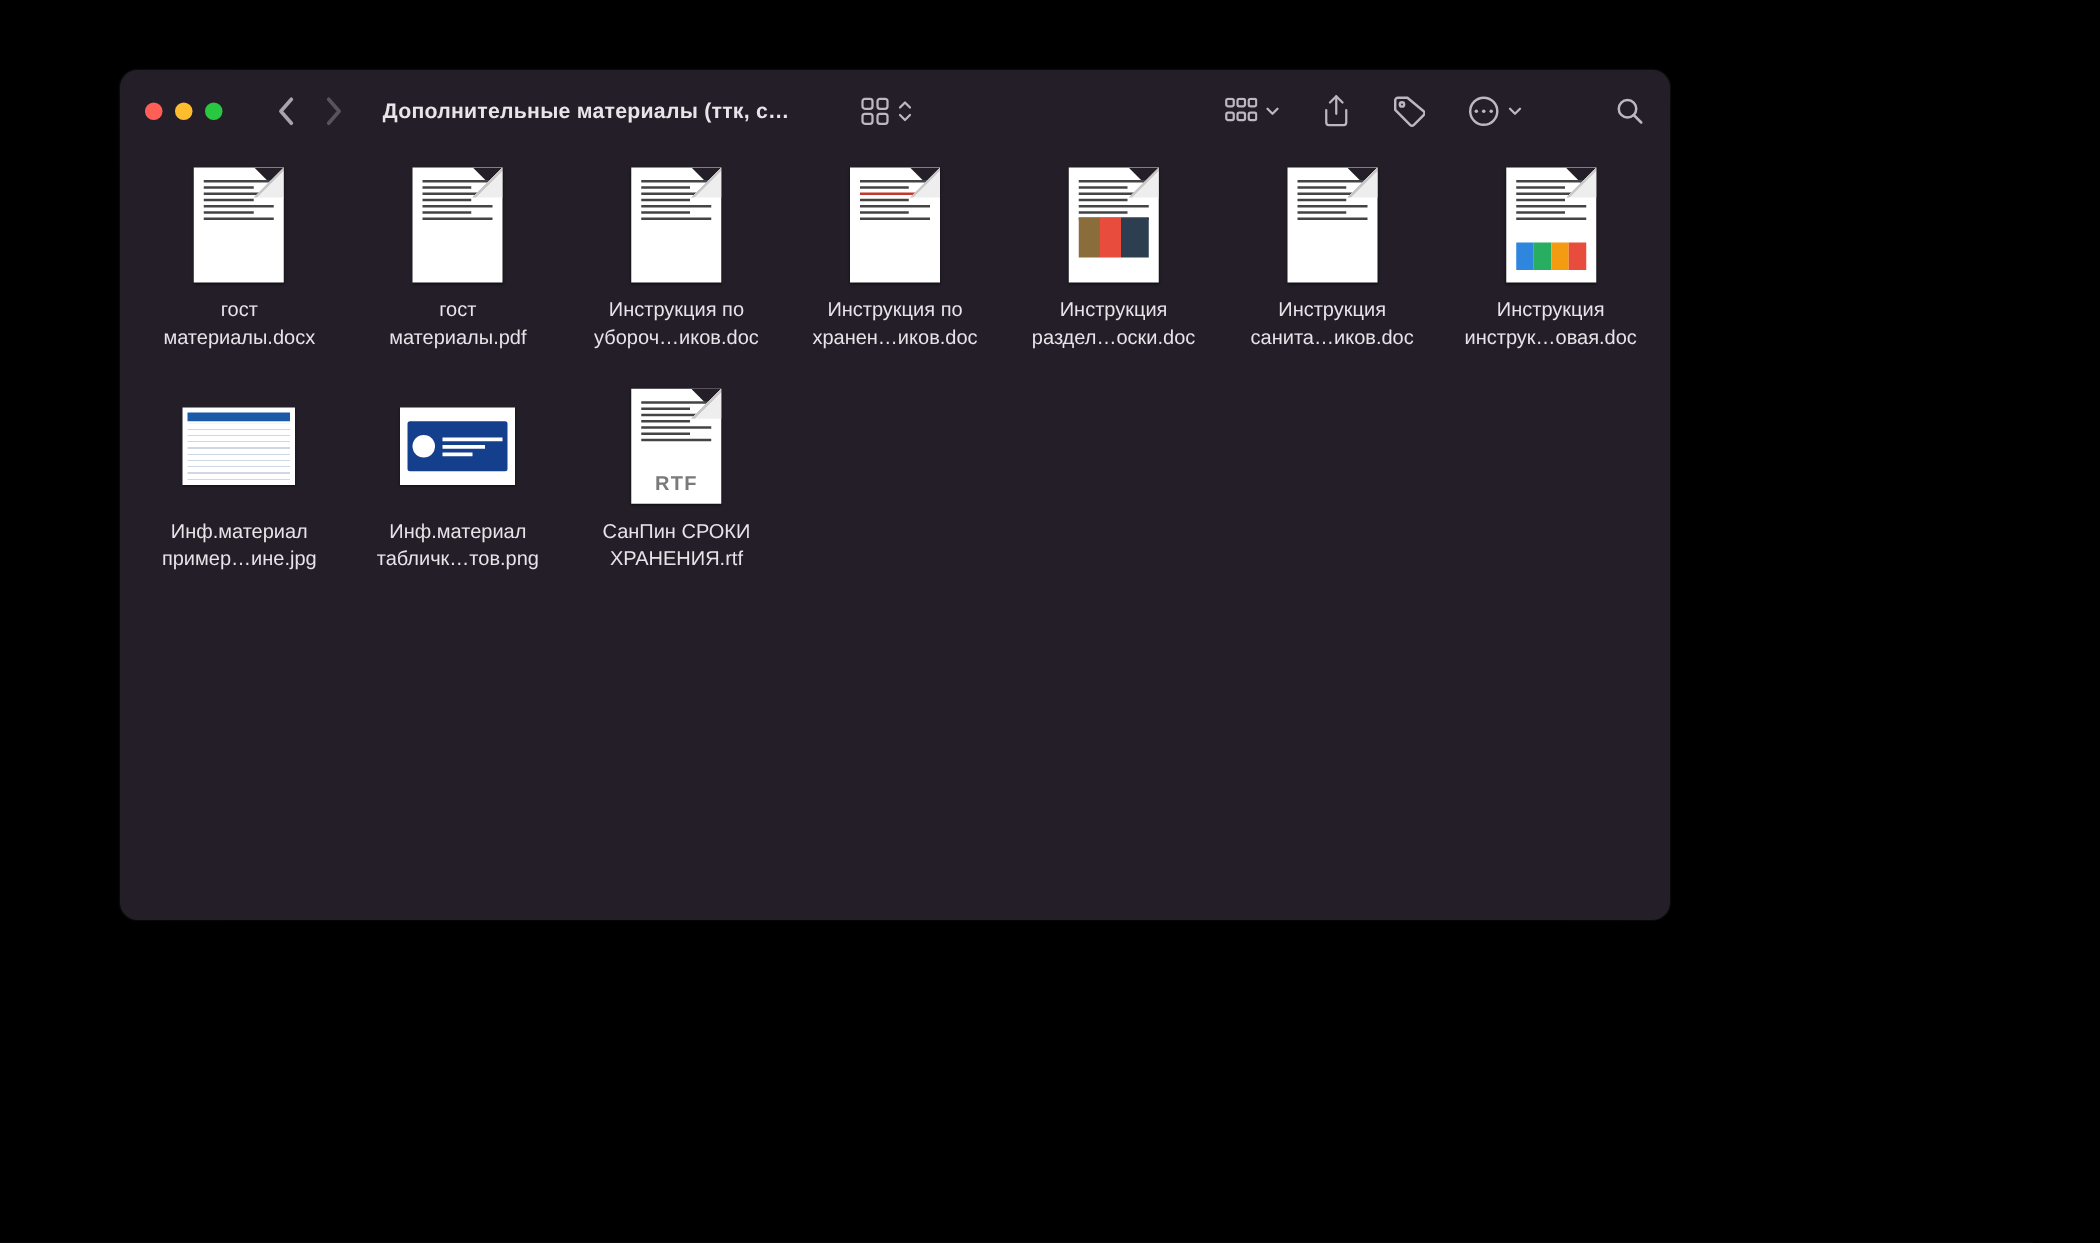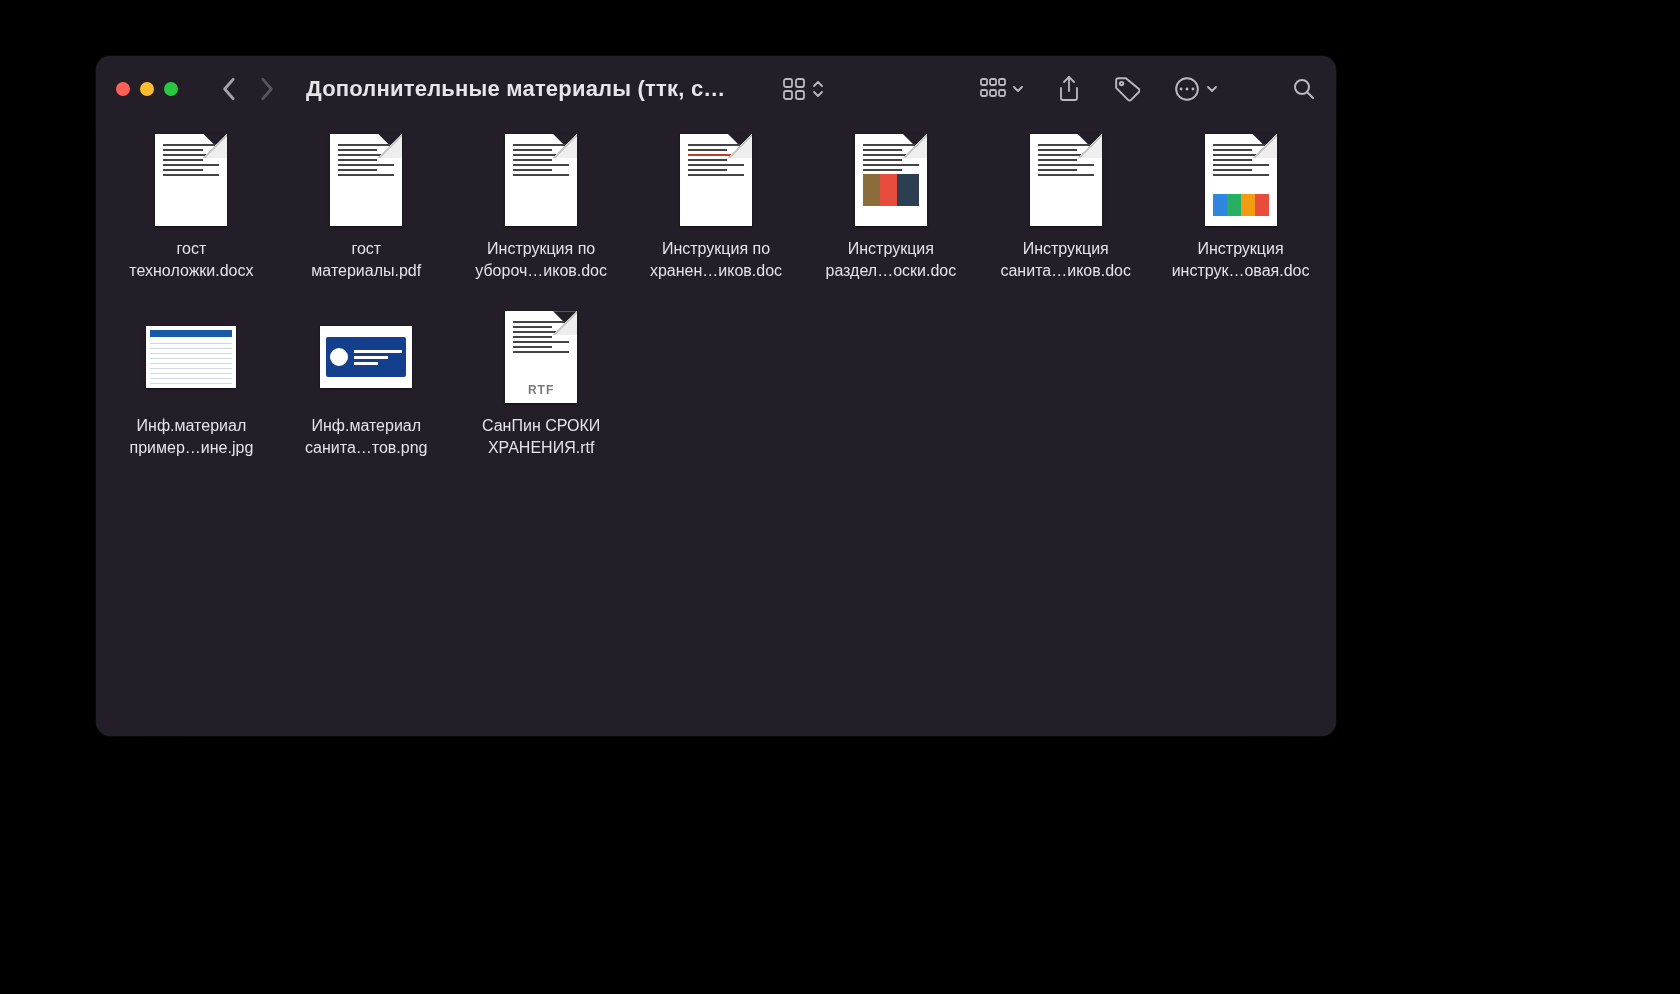--- a/index.html
+++ b/index.html
@@ -6,40 +6,40 @@
   .window{position:absolute;left:96px;top:56px;width:1240px;height:680px;background:#231e27;border-radius:14px;box-shadow:0 30px 80px rgba(0,0,0,.7),0 0 0 1px rgba(255,255,255,.05);}
   .toolbar{display:flex;align-items:center;height:66px;padding:0 20px;gap:16px;}
   .traffic{display:flex;gap:10px;margin-right:8px;}
   .tl{width:14px;height:14px;border-radius:50%;}
   .tl.red{background:#ff5f57;}
   .tl.yellow{background:#febc2e;}
   .tl.green{background:#28c840;}
   .nav-arrows{display:flex;gap:22px;margin-left:20px;margin-right:16px;}
   .nav-arrow{color:#a9a3ae;display:flex;align-items:center;}
   .nav-arrow.disabled{opacity:.4;}
-  .title{color:#e8e5ea;font-size:22px;font-weight:600;letter-spacing:.2px;white-space:nowrap;overflow:hidden;text-overflow:ellipsis;max-width:440px;}
+  .title{color:#e8e5ea;font-size:17px;font-weight:600;letter-spacing:.2px;white-space:nowrap;overflow:hidden;text-overflow:ellipsis;max-width:440px;}
   .toolbar-spacer{flex:0 0 24px;}
   .toolbar-group{display:flex;align-items:center;gap:28px;}
   .toolbar-right{margin-left:auto;display:flex;align-items:center;gap:34px;}
   .ticon{color:#bdb7c2;display:flex;align-items:center;justify-content:center;}
   .ticon svg{display:block;}
   .flex{display:flex;align-items:center;gap:6px;}
 
   .content{padding:10px 8px 20px 8px;display:grid;grid-template-columns:repeat(7,1fr);column-gap:0;row-gap:28px;}
   .item{display:flex;flex-direction:column;align-items:center;text-align:center;padding:0 6px;cursor:default;}
   .thumb{width:90px;height:96px;display:flex;align-items:center;justify-content:center;margin-bottom:10px;}
   .pagewrap{position:relative;width:72px;height:92px;background:#fff;box-shadow:0 1px 2px rgba(0,0,0,.6);}
   .pagewrap::after{content:"";position:absolute;top:0;right:0;width:24px;height:24px;background:linear-gradient(135deg,transparent 0 49%,#c8c8c8 50% 55%,#eee 56% 100%);}
   .pagewrap::before{content:"";position:absolute;top:0;right:0;width:24px;height:24px;background:#231e27;clip-path:polygon(100% 0,100% 100%,0 0);}
   .doclines{position:absolute;top:10px;left:8px;right:8px;display:flex;flex-direction:column;gap:3px;}
   .doclines span{height:2px;background:#444;}
   .doclines span.short{width:70%;}
   .doclines.color span:nth-child(3){background:#c0392b;}
   .imgbox{position:absolute;top:40px;left:8px;right:8px;height:32px;background:linear-gradient(90deg,#8a6d3b 0 30%,#e74c3c 30% 60%,#2c3e50 60% 100%);}
-  .rtflabel{position:absolute;bottom:6px;left:0;right:0;text-align:center;font-size:12px;font-weight:600;color:#7a7a7a;letter-spacing:1px;}
+  .rtflabel{position:absolute;bottom:6px;left:0;right:0;text-align:center;font-size:16px;font-weight:600;color:#7a7a7a;letter-spacing:1px;}
   .imgthumb{width:96px;height:62px;background:#fff;box-shadow:0 1px 2px rgba(0,0,0,.6);padding:4px;box-sizing:border-box;display:flex;flex-direction:column;gap:2px;}
   .imgthumb .hr{height:7px;background:#1b5aa6;}
   .imgthumb .body{flex:1;background:repeating-linear-gradient(#fff,#fff 4px,#cfd8e2 4px,#cfd8e2 5px);}
   .imgthumb2{width:96px;height:62px;background:#fff;box-shadow:0 1px 2px rgba(0,0,0,.6);padding:6px;box-sizing:border-box;display:flex;align-items:center;justify-content:center;}
   .imgthumb2 .sign{width:80px;height:40px;background:#143f8c;border-radius:2px;display:flex;align-items:center;gap:6px;padding:4px;box-sizing:border-box;}
   .imgthumb2 .sign .circ{width:18px;height:18px;border-radius:50%;background:#fff;}
   .imgthumb2 .sign .txtl{flex:1;display:flex;flex-direction:column;gap:3px;}
   .imgthumb2 .sign .txtl span{height:3px;background:#fff;}
   .chartblock{position:absolute;bottom:10px;left:8px;right:8px;height:22px;display:flex;}
   .chartblock span{flex:1;}
@@ -156,21 +156,21 @@
               <span></span>
               <span class="short"></span>
               <span></span>
               <span class="short"></span>
               <span></span>
             </div>
           </div>
         </div>
         <div class="label">
           <span class="l1">гост</span>
-          <span class="l2">техноложки.docx</span>
+          <span class="l2">материалы.docx</span>
         </div>
       </div>
       <div class="item">
         <div class="thumb">
           <div class="pagewrap">
             <div class="doclines">
               <span></span>
               <span class="short"></span>
               <span></span>
               <span class="short"></span>
@@ -307,21 +307,21 @@
               <div class="txtl">
                 <span></span>
                 <span style="width:70%"></span>
                 <span style="width:50%"></span>
               </div>
             </div>
           </div>
         </div>
         <div class="label">
           <span class="l1">Инф.материал</span>
-          <span class="l2">санита…тов.png</span>
+          <span class="l2">табличк…тов.png</span>
         </div>
       </div>
       <div class="item">
         <div class="thumb">
           <div class="pagewrap">
             <div class="doclines">
               <span></span>
               <span class="short"></span>
               <span></span>
               <span class="short"></span>

